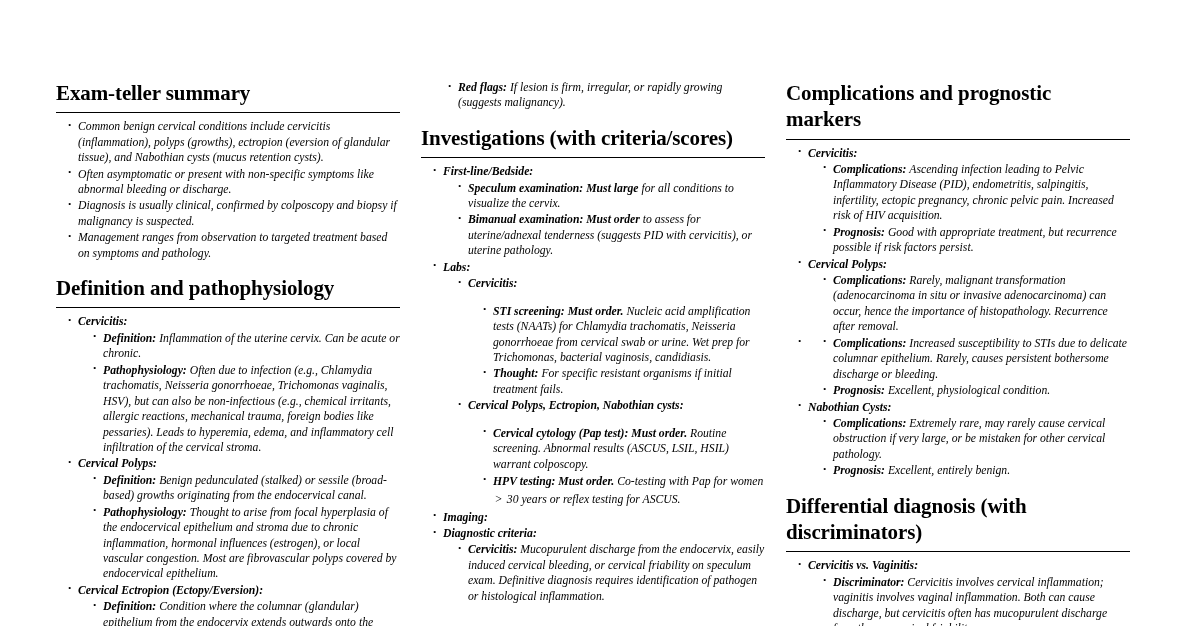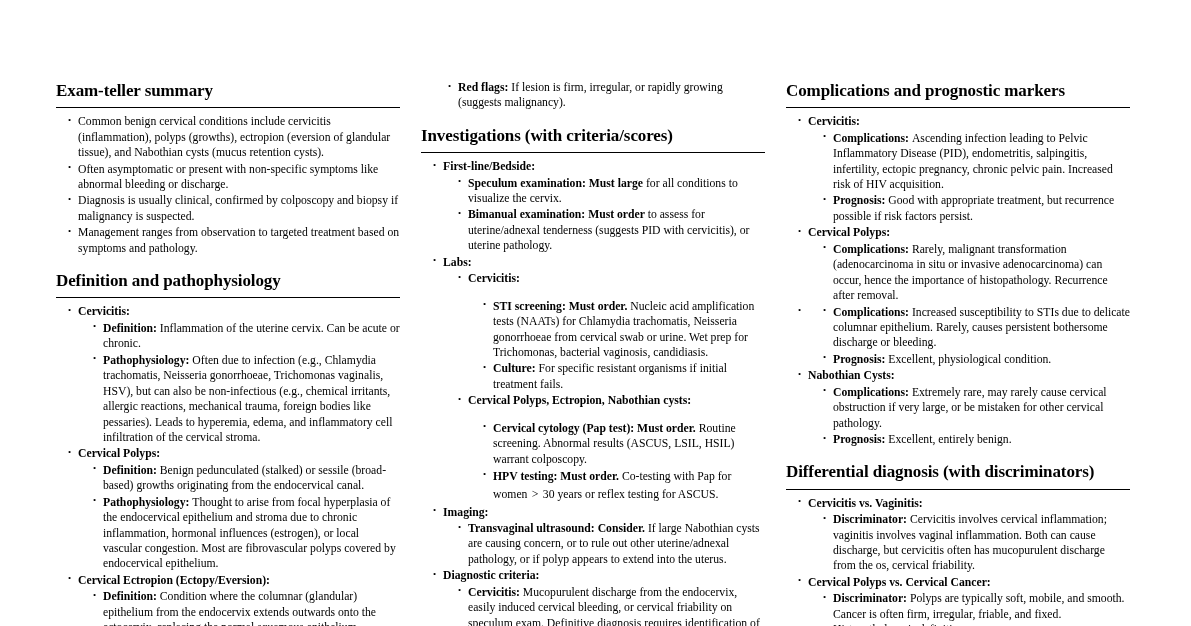--- a/index.html
+++ b/index.html
@@ -40,21 +40,21 @@
 
   .column {
     width: 344px;
     flex: 0 0 344px;
     overflow: hidden;
     position: relative;
   }
 
   
   .section-head {
-    font-size: 17px;
+    font-size: 21px;
     font-weight: bold;
     line-height: 1.25;
     letter-spacing: -0.1px;
     padding-top: 13px;
     padding-bottom: 3px;
   }
   .column > .section-head:first-child { padding-top: 0; }
 
   .section-rule {
     border: 0;
@@ -68,20 +68,21 @@
     list-style: none;
     margin: 0;
     padding: 0;
   }
 
   li {
     position: relative;
     font-size: 11.7px;
     line-height: 1.32;
     margin: 0 0 1px 0;
+    font-style: italic;
   }
 
   li > .txt { display: block; }
 
   
   li::before {
     content: "\2022";
     position: absolute;
     font-size: 9px;
     line-height: 1.32;
@@ -220,21 +221,21 @@
             <li>
               <span class="txt b">Cervicitis:</span>
               <ul class="lvl3">
                 <li>
                     <span class="txt">
                   <b>STI screening: Must order. </b>
                   <span>Nucleic acid amplification tests (NAATs) for Chlamydia trachomatis, Neisseria gonorrhoeae from cervical swab or urine. Wet prep for Trichomonas, bacterial vaginosis, candidiasis.</span></span>
                   </li>
                 <li>
                     <span class="txt">
-                  <b>Culture: </b>
+                  <b>Thought: </b>
                   <span>For specific resistant organisms if initial treatment fails.</span></span>
                   </li>
               </ul>
             </li>
             <li>
               <span class="txt b">Cervical Polyps, Ectropion, Nabothian cysts:</span>
               <ul class="lvl3">
                 <li>
                     <span class="txt">
                   <b>Cervical cytology (Pap test): Must order. </b>
@@ -246,25 +247,20 @@
                   <span>Co-testing with Pap for women </span><span class="mathrel">&gt;</span><span> 30 years or reflex testing for ASCUS.</span></span>
                   </li>
               </ul>
             </li>
           </ul>
         </li>
 
         <li>
           <span class="txt b">Imaging:</span>
           <ul class="lvl2">
-            <li>
-                <span class="txt">
-              <b>Transvaginal ultrasound: Consider. </b>
-              <span>If large Nabothian cysts are causing concern, or to rule out other uterine/adnexal pathology, or if polyp appears to extend into the uterus.</span></span>
-              </li>
           </ul>
         </li>
 
         <li>
           <span class="txt b">Diagnostic criteria:</span>
           <ul class="lvl2">
             <li>
                 <span class="txt">
               <b>Cervicitis: </b>
               <span>Mucopurulent discharge from the endocervix, easily induced cervical bleeding, or cervical friability on speculum exam. Definitive diagnosis requires identification of pathogen or histological inflammation.</span></span>

